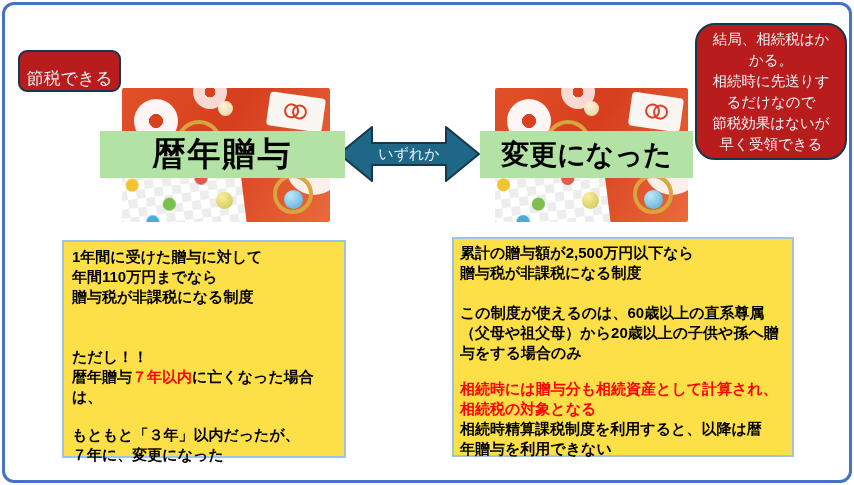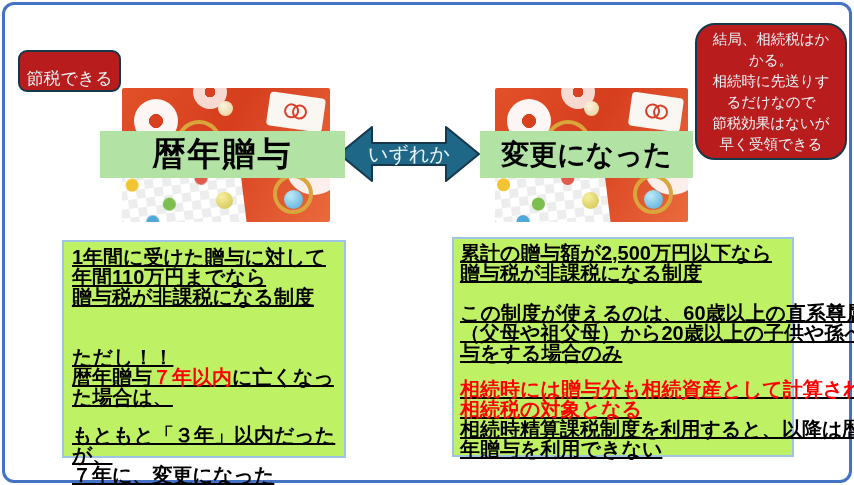--- a/index.html
+++ b/index.html
@@ -58,25 +58,25 @@
   
   .band { position:absolute; top:131px; height:47px; background:#B2E2A4;
           display:flex; align-items:center; justify-content:center;
           font-weight:bold; color:#000; z-index:3; }
   .band-left  { left:100px; width:245px; font-size:33px; letter-spacing:2px; }
   .band-right { left:480px; width:213px; font-size:28px; }
 
   
   .arrow-wrap { position:absolute; left:338px; top:125px; width:142px; height:58px; z-index:2; }
   .arrow-label { position:absolute; inset:0; display:flex; align-items:center; justify-content:center;
-                 color:#EAF4F8; font-size:20px; }
+                 color:#EAF4F8; font-size:15px; }
 
   
-  .notebox { position:absolute; border:2px solid #9DC3E6; background:#bef264;
-             font-weight:bold; color:#000; font-size:20px; line-height:20px;text-decoration:underline; }
+  .notebox { position:absolute; border:2px solid #9DC3E6; background:#fde047;
+             font-weight:bold; color:#000; font-size:15px; line-height:20px; }
   .notebox-left  { left:62px;  top:240px; width:284px; height:218px; padding:5px 8px; }
   .notebox-right { left:452px; top:237px; width:342px; height:220px; padding:4px 6px; }
   .para { white-space:pre-line; }
   .nowrap-para { white-space:pre; overflow:visible; }
   .red { color:#FF0000; }
   .gap-xl { margin-bottom:40px; }
   .gap-l  { margin-bottom:20px; }
   .gap-m  { margin-bottom:18px; }
   .gap-r  { margin-bottom:16px; }
 </style>

